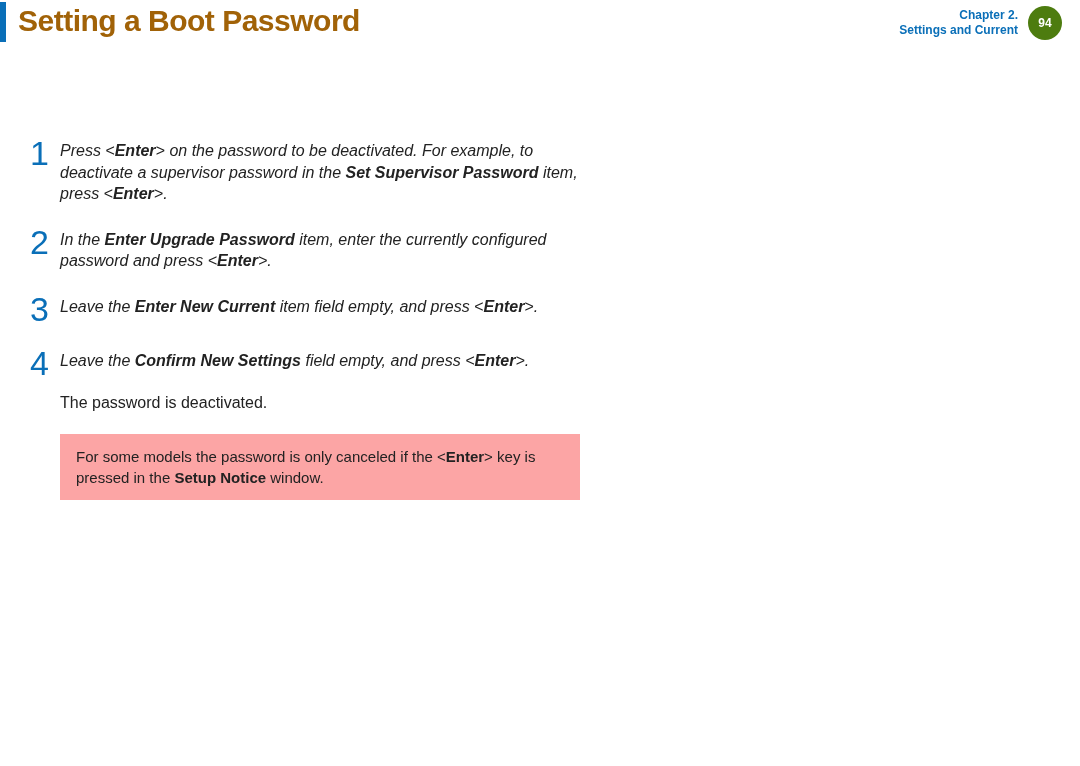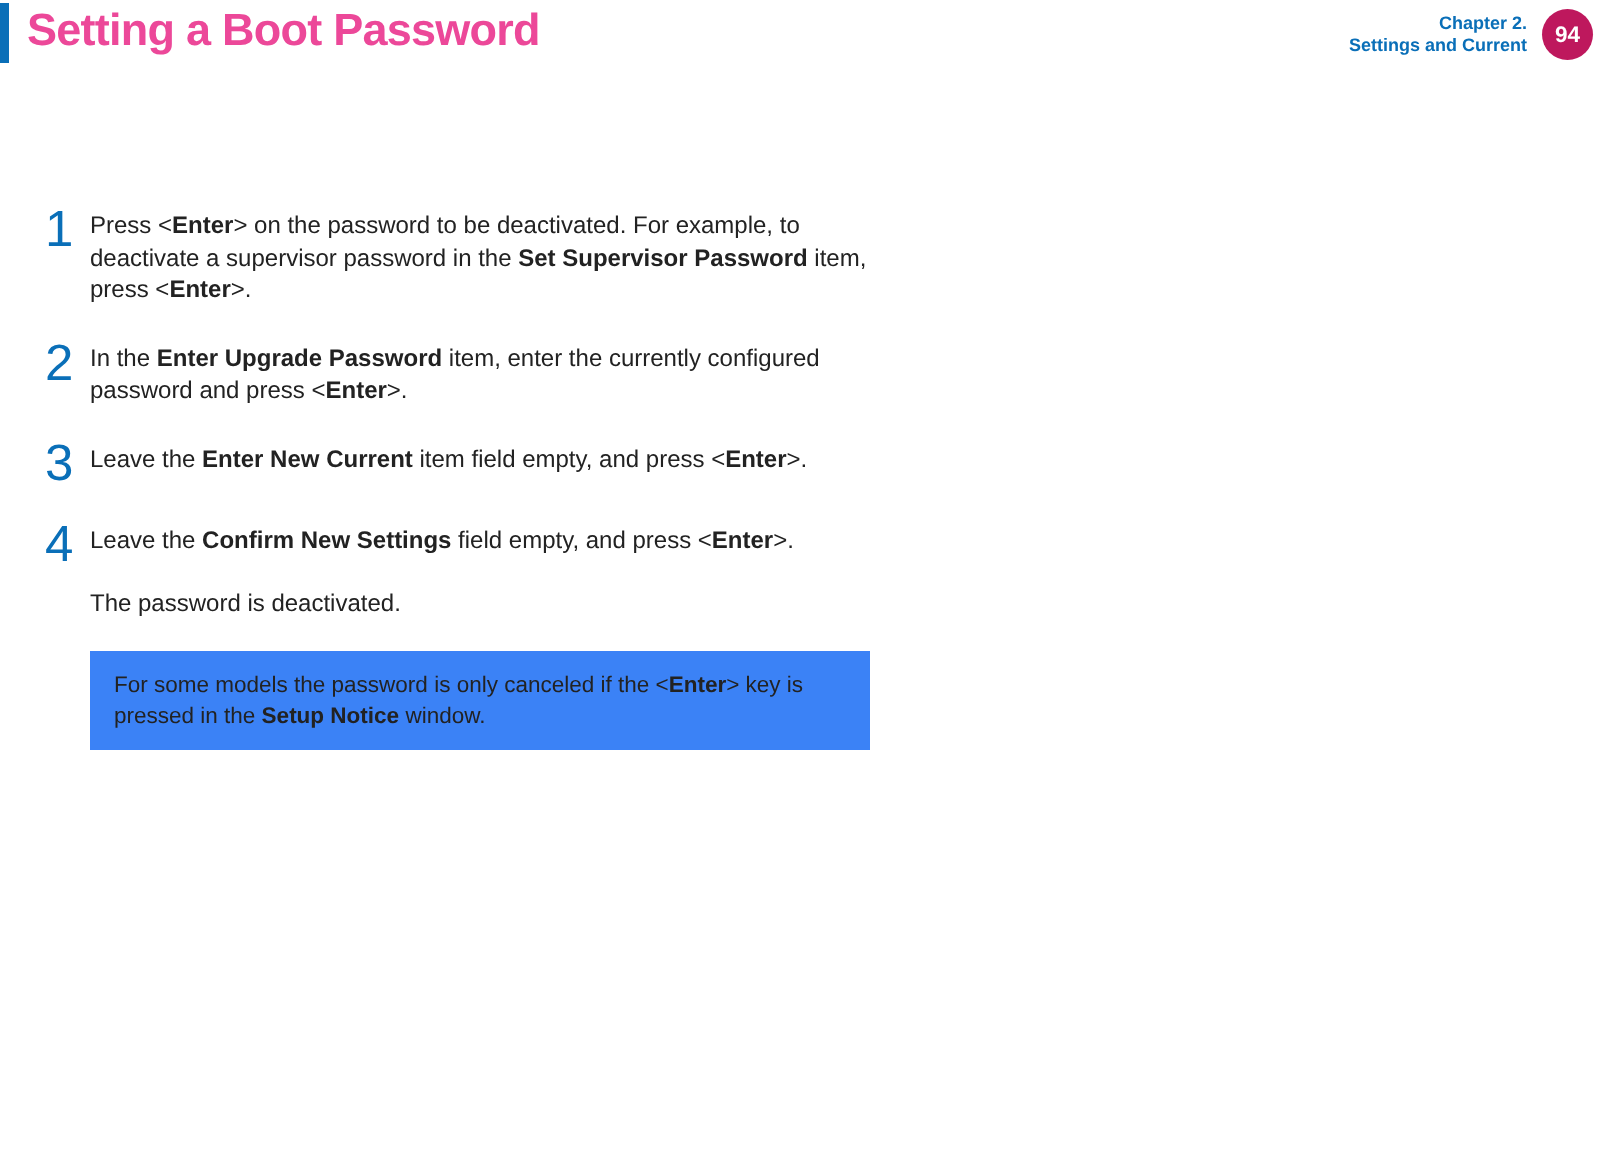--- a/index.html
+++ b/index.html
@@ -21,50 +21,50 @@
     position: absolute;
     left: 0;
     top: 2px;
     width: 6px;
     height: 40px;
     background: #0a6fb8;
   }
   .page-title {
     font-size: 30px;
     font-weight: bold;
-    color: #ec4899;
+    color: #a16207;
     margin-left: 12px;
     letter-spacing: -0.5px;
   }
   .chapter-block {
     position: absolute;
     right: 18px;
     top: 6px;
     display: flex;
     align-items: center;
     gap: 10px;
   }
   .chapter-text {
     text-align: right;
     color: #0a6fb8;
     font-weight: bold;
     font-size: 12px;
     line-height: 1.25;
   }
   .page-badge {
-    background: #be185d;
+    background: #4d7c0f;
     color: #ffffff;
     width: 34px;
     height: 34px;
     border-radius: 17px;
     display: flex;
     align-items: center;
     justify-content: center;
     font-weight: bold;
-    font-size: 15px;
+    font-size: 12px;
   }
   .content {
     margin-top: 90px;
     padding-left: 30px;
     width: 580px;
     font-size: 16px;
     color: #222;
     line-height: 1.35;
   }
   .step {
@@ -77,28 +77,29 @@
     color: #0a6fb8;
     font-weight: 300;
     width: 30px;
     flex-shrink: 0;
     line-height: 1;
     margin-top: -4px;
     font-family: "Segoe UI Light", "Helvetica Neue", Arial, sans-serif;
   }
   .step-body {
     flex: 1;
+    font-style: italic;
   }
   .result-line {
     margin-left: 30px;
     margin-top: 2px;
     margin-bottom: 20px;
   }
   .note-box {
-    background: #3b82f6;
+    background: #fca5a5;
     padding: 12px 16px;
     margin-left: 30px;
     font-size: 15px;
     line-height: 1.4;
   }
   b { font-weight: bold; }
 </style>
 </head>
 <body>
 

